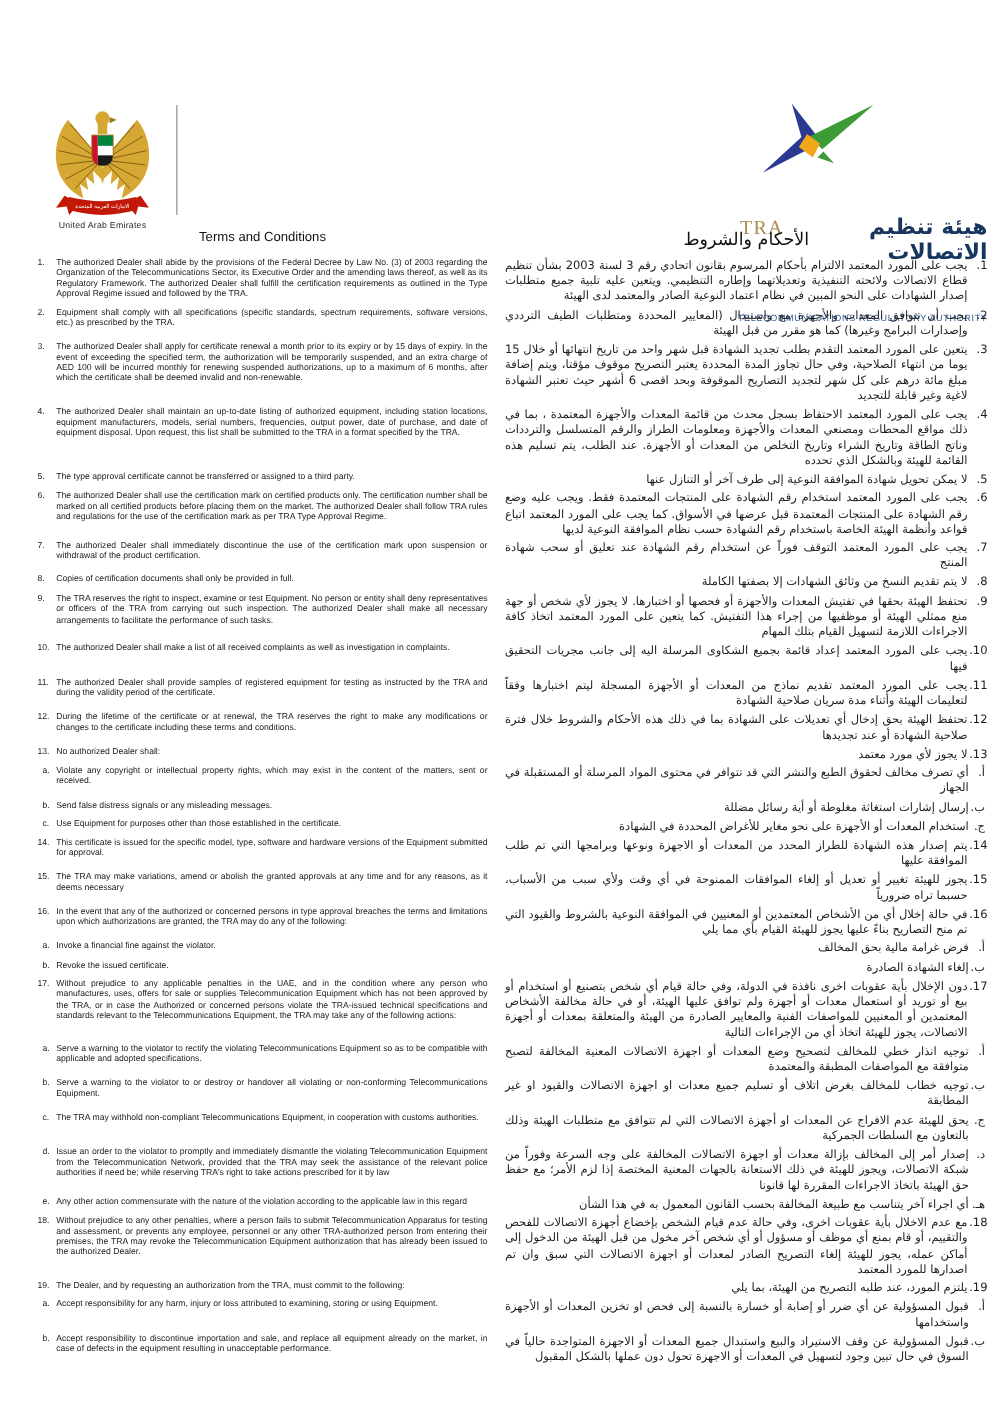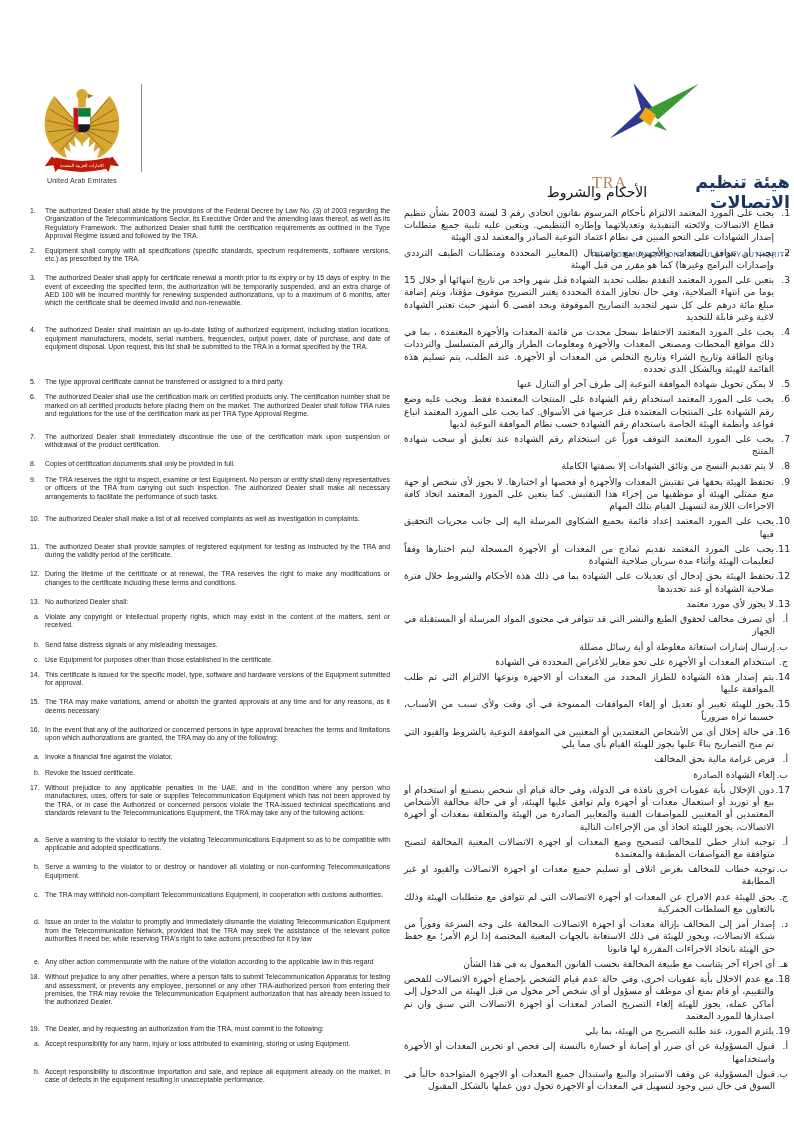--- a/index.html
+++ b/index.html
@@ -105,20 +105,21 @@
       </svg>
       <div class="tra-namerow">
         <span class="tra-acronym">TRA</span>
         <span class="tra-arabic">هيئة تنظيم الاتصالات</span>
       </div>
       <div class="tra-full">TELECOMMUNICATIONS REGULATORY AUTHORITY</div>
     </div>
   </header>
 
   <div class="titles-row">
+    <div class="en-title">Terms and Conditions</div>
     <div class="ar-title" dir="rtl">الأحكام والشروط</div>
   </div>
 
   <main class="terms" id="terms-body">
     <div class="row">
       <div class="cell en">
         <span class="lbl">1.</span>
         <span class="txt">The authorized Dealer shall abide by the provisions of the Federal Decree by Law No. (3) of 2003 regarding the Organization of the Telecommunications Sector, its Executive Order and the amending laws thereof, as well as its Regulatory Framework. The authorized Dealer shall fulfill the certification requirements as outlined in the Type Approval Regime issued and followed by the TRA.</span>
       </div>
       <div class="gutter"></div>
@@ -309,21 +310,21 @@
     </div>
 
     <div class="row">
       <div class="cell en">
         <span class="lbl">14.</span>
         <span class="txt">This certificate is issued for the specific model, type, software and hardware versions of the Equipment submitted for approval.</span>
       </div>
       <div class="gutter"></div>
       <div class="cell ar" dir="rtl">
         <span class="lbl">14.</span>
-        <span class="txt">يتم إصدار هذه الشهادة للطراز المحدد من المعدات أو الاجهزة ونوعها الالتزام التي تم طلب الموافقة عليها</span>
+        <span class="txt">يتم إصدار هذه الشهادة للطراز المحدد من المعدات أو الاجهزة ونوعها وبرامجها التي تم طلب الموافقة عليها</span>
       </div>
     </div>
 
     <div class="row">
       <div class="cell en">
         <span class="lbl">15.</span>
         <span class="txt">The TRA may make variations, amend or abolish the granted approvals at any time and for any reasons, as it deems necessary</span>
       </div>
       <div class="gutter"></div>
       <div class="cell ar" dir="rtl">

